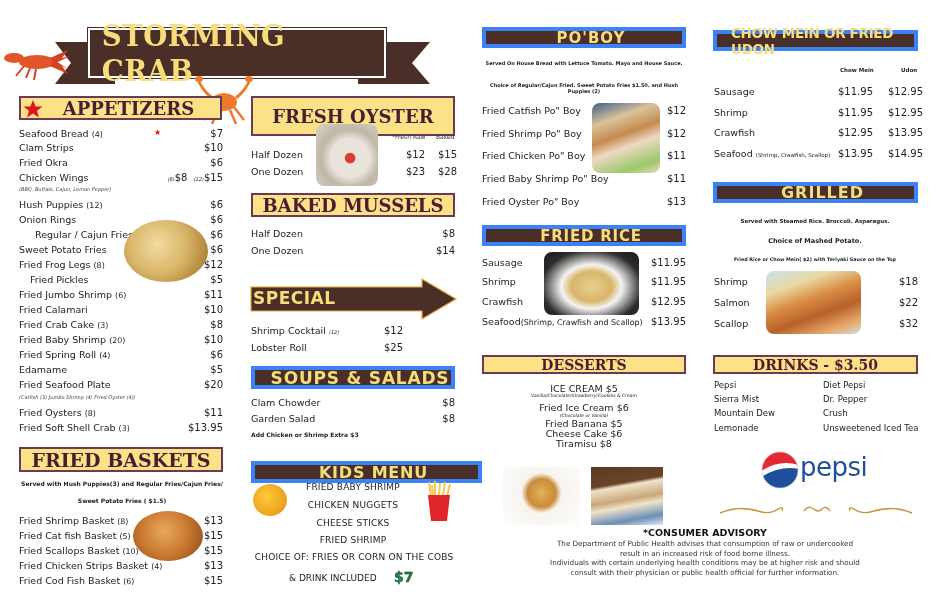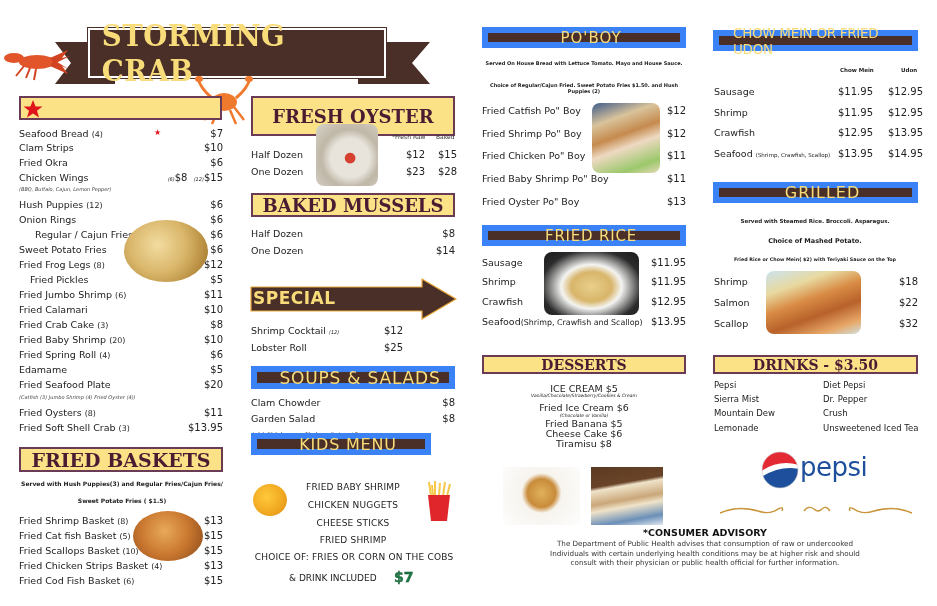--- a/index.html
+++ b/index.html
@@ -17,23 +17,23 @@
     color: #f8dc7a; letter-spacing: 0.5px; transform: scaleX(0.92);
   }
 
   
   .hdr-yellow {
     position: absolute; background: #fbe287; border: 2px solid #6b3b55;
     display: flex; align-items: center; justify-content: center;
     font-family: "DejaVu Serif", serif; font-weight: bold; color: #4b1b32;
   }
   .hdr-brown {
-    position: absolute; background: #4a2f28; border: 6px solid #3b82f6;
+    position: absolute; background: #4a2f28; border: 4px solid #3b82f6;
     display: flex; align-items: center; justify-content: center;
-    font-family: "DejaVu Sans", sans-serif; font-weight: normal; color: #f8dc7a; padding-left: 14px;
+    font-family: "DejaVu Sans", sans-serif; font-weight: bold; color: #f8dc7a; padding-left: 14px;
   }
 
   .row { position: absolute; display: flex; justify-content: space-between; align-items: baseline; font-size: 9.5px; color: #222; }
   .row .name small, .note { font-size: 5px; color: #444; font-style: italic; }
   .note { position: absolute; }
   .sub { position: absolute; font-size: 6px; font-weight: bold; color: #222; text-align: center; }
   .price { font-size: 10px; }
 
   .photo { position: absolute; border-radius: 8px; overflow: hidden; }
   .oval { position: absolute; border-radius: 50%; overflow: hidden; }
@@ -72,20 +72,21 @@
   <path d="M18 24 Q6 14 4 4 M42 24 Q54 14 56 4" stroke="#ef7a2e" stroke-width="3" fill="none"></path>
   <ellipse cx="5" cy="5" rx="4" ry="3" fill="#ef7a2e"></ellipse>
   <ellipse cx="55" cy="5" rx="4" ry="3" fill="#ef7a2e"></ellipse>
   <path d="M20 33 L10 46 M24 36 L18 50 M36 36 L42 50 M40 33 L50 46" stroke="#ef7a2e" stroke-width="2.5"></path>
 </svg>
 
 <div class="hdr-yellow" style="left:19px;top:96px;width:203px;height:24px;font-size:18px;">
   <svg class="abs" style="left:2px;top:1px;" width="20" height="20">
     <polygon points="10,1 12.6,7.6 19.5,7.6 14,11.8 16,18.6 10,14.5 4,18.6 6,11.8 0.5,7.6 7.4,7.6" fill="#e0141b"></polygon>
   </svg>
+  <span style="margin-left:16px;">APPETIZERS</span>
 </div>
 
 <span class="abs" style="left:154px;top:128px;color:#e0141b;font-size:8px;">★</span>
 
 <div id="appetizer-list">
 
   <div class="row" style="left:19px;top:128px;width:204px;">
     <span><span>Seafood Bread</span> <small>(4)</small></span>
     <span class="price">$7</span>
   </div>
@@ -243,21 +244,21 @@
 <div class="row" style="left:251px;top:397px;width:204px;">
   <span>Clam Chowder</span>
   <span class="price">$8</span>
 </div>
 <div class="row" style="left:251px;top:413px;width:204px;">
   <span>Garden Salad</span>
   <span class="price">$8</span>
 </div>
 <div class="abs" style="left:251px;top:431px;font-size:6px;font-weight:bold;">Add Chicken or Shrimp Extra $3</div>
 
-<div class="hdr-brown" style="left:251px;top:433px;width:180px;height:22px;font-size:16px;letter-spacing:0.8px;">
+<div class="hdr-brown" style="left:251px;top:461px;width:231px;height:22px;font-size:16px;letter-spacing:0.8px;">
   <span>KIDS MENU</span>
 </div>
 <div class="oval" style="left:253px;top:484px;width:34px;height:32px;background:radial-gradient(circle at 40% 40%, #ffc93a 0%, #f0a720 60%, #d98a10 100%);"></div>
 <svg class="abs" style="left:425px;top:480px;" width="28" height="42">
   <g stroke="#f5c74a" stroke-width="2">
     <line x1="6" y1="16" x2="4" y2="2"></line>
       <line x1="10" y1="16" x2="10" y2="1"></line>
       <line x1="14" y1="16" x2="15" y2="3"></line>
     <line x1="18" y1="16" x2="20" y2="2"></line>
       <line x1="22" y1="16" x2="25" y2="4"></line>
@@ -417,15 +418,16 @@
 
 <svg class="abs" style="left:718px;top:503px;" width="196" height="16">
   <path d="M2 10 Q20 2 40 8 Q52 12 60 6 Q66 3 64 8" stroke="#c9953a" stroke-width="1.4" fill="none"></path>
   <path d="M86 8 Q90 2 96 6 Q100 10 104 6 Q108 2 112 8" stroke="#c9953a" stroke-width="1.4" fill="none"></path>
   <path d="M194 10 Q176 2 156 8 Q144 12 136 6 Q130 3 132 8" stroke="#c9953a" stroke-width="1.4" fill="none"></path>
 </svg>
 
 <div class="abs" style="left:540px;top:527px;width:330px;text-align:center;font-size:9.5px;font-weight:bold;color:#111;">*CONSUMER ADVISORY</div>
 <div class="advisory" style="left:540px;top:539px;width:330px;">
   <div>The Department of Public Health advises that consumption of raw or undercooked</div>
+  <div>result in an increased risk of food borne illness.</div>
   <div>Individuals with certain underlying health conditions may be at higher risk and should</div>
   <div>consult with their physician or public health official for further information.</div>
 </div>
 
 </body></html>

